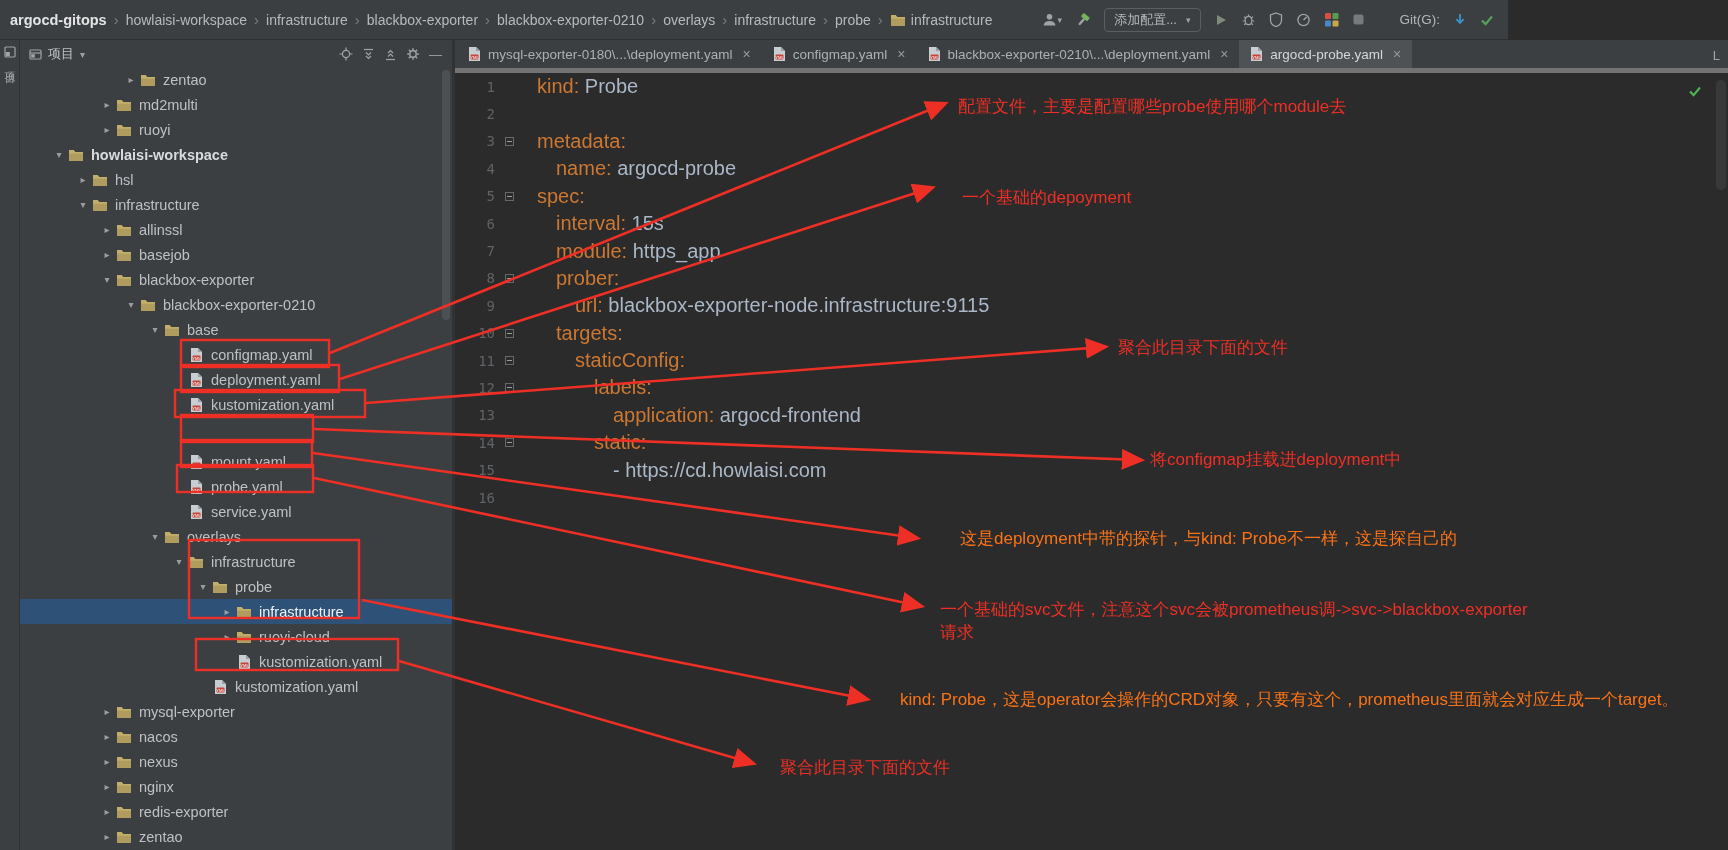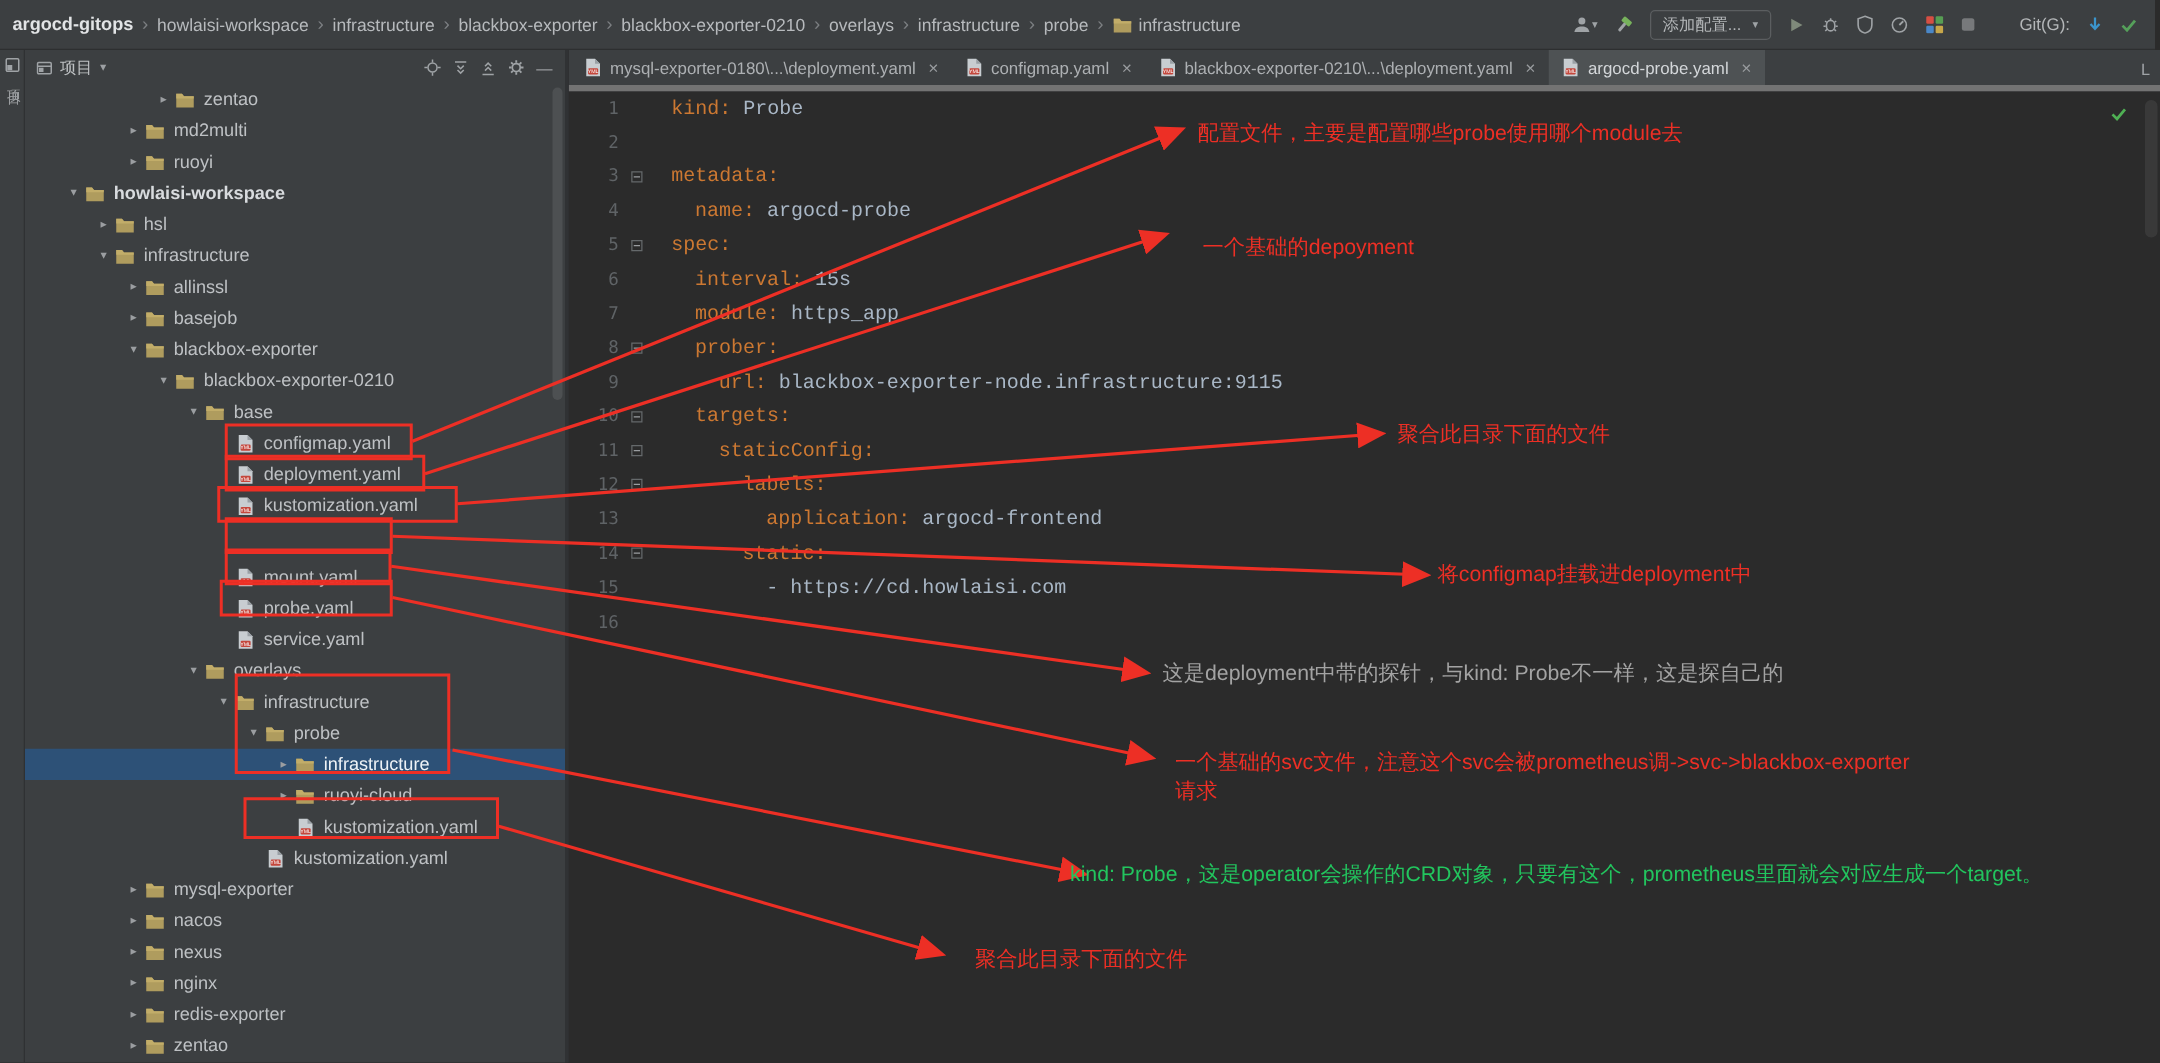--- a/index.html
+++ b/index.html
@@ -1,21 +1,21 @@
 <!DOCTYPE html>
 <html><head>
 <meta charset="utf-8">
 <style>
   *{margin:0;padding:0;box-sizing:border-box}
   html,body{width:1728px;height:850px;overflow:hidden;background:#2b2b2b;
     font-family:"Liberation Sans","DejaVu Sans",sans-serif;}
   .app{position:absolute;inset:0;}
 
   
-  .topbar{position:absolute;left:0;top:0;width:1724px;height:40px;background:#3c3f41;
+  .topbar{position:absolute;left:0;top:0;width:1508px;height:40px;background:#3c3f41;
     border-bottom:1px solid #2d2f30;display:flex;align-items:center;padding:0 14px 0 10px;z-index:3;}
   .proj{font-weight:bold;color:#e2e4e6;font-size:14.5px;white-space:nowrap;cursor:pointer;}
   .crumbs{display:flex;align-items:center;white-space:nowrap;}
   .sep{color:#7c7f82;margin:0 7px;font-size:15px;}
   .crumb{color:#b7babd;font-size:14px;display:flex;align-items:center;gap:5px;cursor:pointer;}
   .topbar-right{margin-left:auto;display:flex;align-items:center;gap:13px;}
   .ic{display:inline-flex;align-items:center;justify-content:center;}
   .ic svg{display:block;}
   .tinycaret{font-size:9px;color:#9fa3a6;margin-left:1px;}
   .runcfg{border:1px solid #5b5e60;border-radius:4px;height:24px;display:flex;align-items:center;
@@ -55,21 +55,21 @@
     cursor:pointer;white-space:nowrap;}
   .etab.act{background:#4e5254;color:#d4d7da;}
   .tabx{color:#989b9e;font-size:14px;margin-left:3px;cursor:pointer;}
   .corner-label{position:absolute;right:8px;top:8px;color:#9fa3a6;font-size:13px;}
   .elines{position:absolute;left:0;top:33px;right:0;bottom:0;}
   .eline{display:flex;align-items:center;height:27.4px;}
   .lnum{width:40px;text-align:right;color:#5f6366;font-family:"DejaVu Sans Mono",monospace;font-size:14px;flex:none;}
   .lfold{width:28px;display:flex;align-items:center;justify-content:center;flex:none;}
   .foldbox{display:inline-block;width:9px;height:9px;border:1px solid #65696b;
     background:linear-gradient(#9a9da0,#9a9da0) center/5px 1px no-repeat;}
-  .lcode{margin-left:14px;white-space:pre;font-family:Liberation Mono, monospace;font-size:16px;}
+  .lcode{margin-left:14px;white-space:pre;font-family:Liberation Sans, sans-serif;font-size:20px;}
   .ykey{color:#cc7832;}
   .yval{color:#a9b7c6;}
   .inspections{position:absolute;top:44px;right:26px;}
   .escroll{position:absolute;top:40px;right:2px;width:10px;height:110px;background:rgba(255,255,255,.07);border-radius:5px;}
 
   
   #anno{position:absolute;inset:0;z-index:90;pointer-events:none;}
   #notes{position:absolute;inset:0;z-index:91;pointer-events:none;}
   .note{position:absolute;font-size:17px;line-height:23px;white-space:nowrap;
     font-family:"Liberation Sans","DejaVu Sans",sans-serif;}
@@ -774,26 +774,26 @@
     </div>
     <div class="note" style="left: 962px; top: 186px; color: rgb(237, 47, 37);">
       <div>一个基础的depoyment</div>
     </div>
     <div class="note" style="left: 1118px; top: 336px; color: rgb(237, 47, 37);">
       <div>聚合此目录下面的文件</div>
     </div>
     <div class="note" style="left: 1150px; top: 448px; color: rgb(237, 47, 37);">
       <div>将configmap挂载进deployment中</div>
     </div>
-    <div class="note" style="left: 930px; top: 527px; color: #a3a3a3;">
+    <div class="note" style="left: 960px; top: 527px; color: #f97316;">
       <div>这是deployment中带的探针，与kind: Probe不一样，这是探自己的</div>
     </div>
     <div class="note" style="left: 940px; top: 598px; color: rgb(237, 47, 37);">
       <div>一个基础的svc文件，注意这个svc会被prometheus调-&gt;svc-&gt;blackbox-exporter</div>
       <div>请求</div>
     </div>
-    <div class="note" style="left: 856px; top: 688px; color: #22c55e;">
+    <div class="note" style="left: 900px; top: 688px; color: #f97316;">
       <div>kind: Probe，这是operator会操作的CRD对象，只要有这个，prometheus里面就会对应生成一个target。</div>
     </div>
     <div class="note" style="left: 780px; top: 756px; color: rgb(237, 47, 37);">
       <div>聚合此目录下面的文件</div>
     </div>
   </div>
 
 </body></html>

